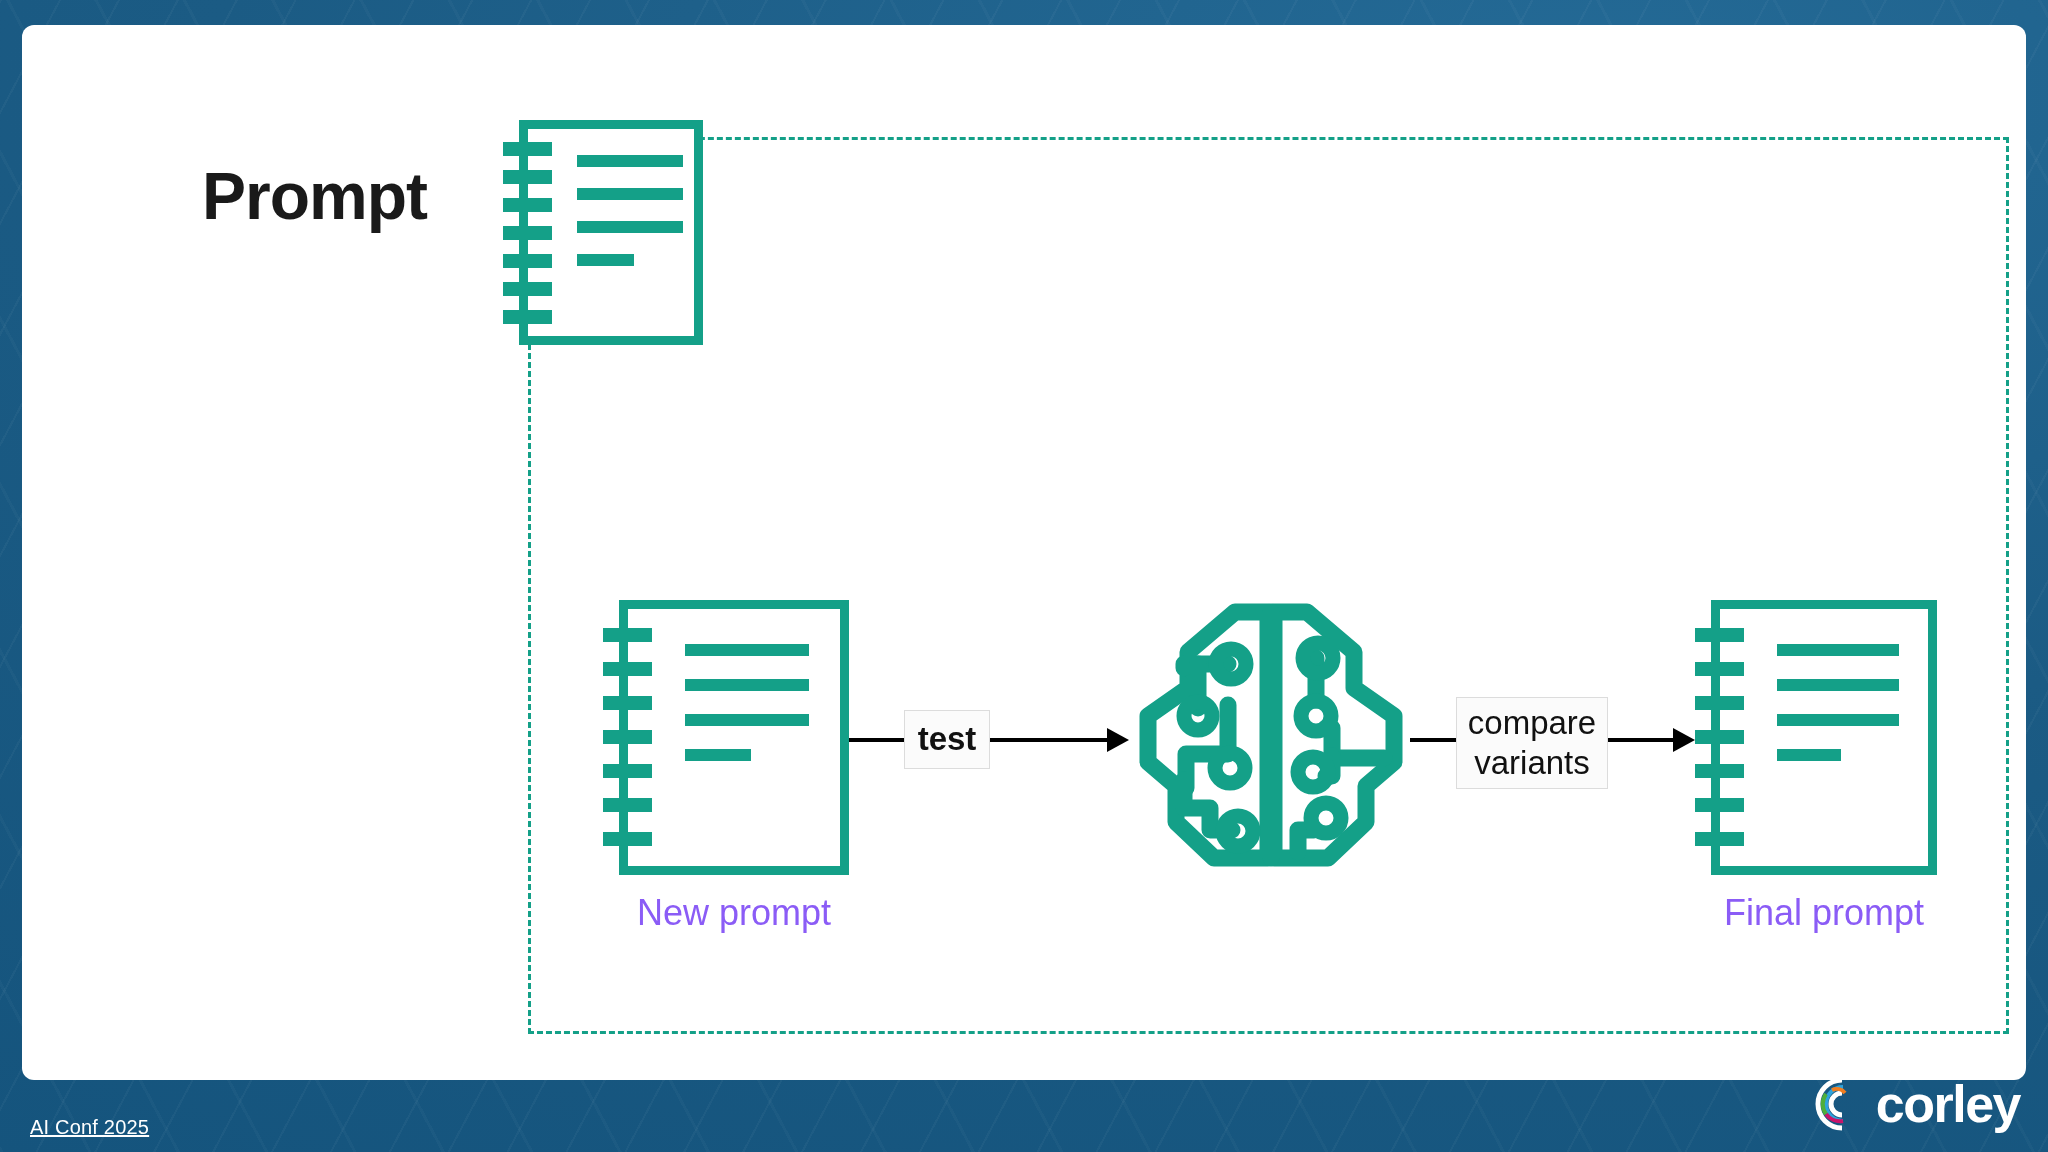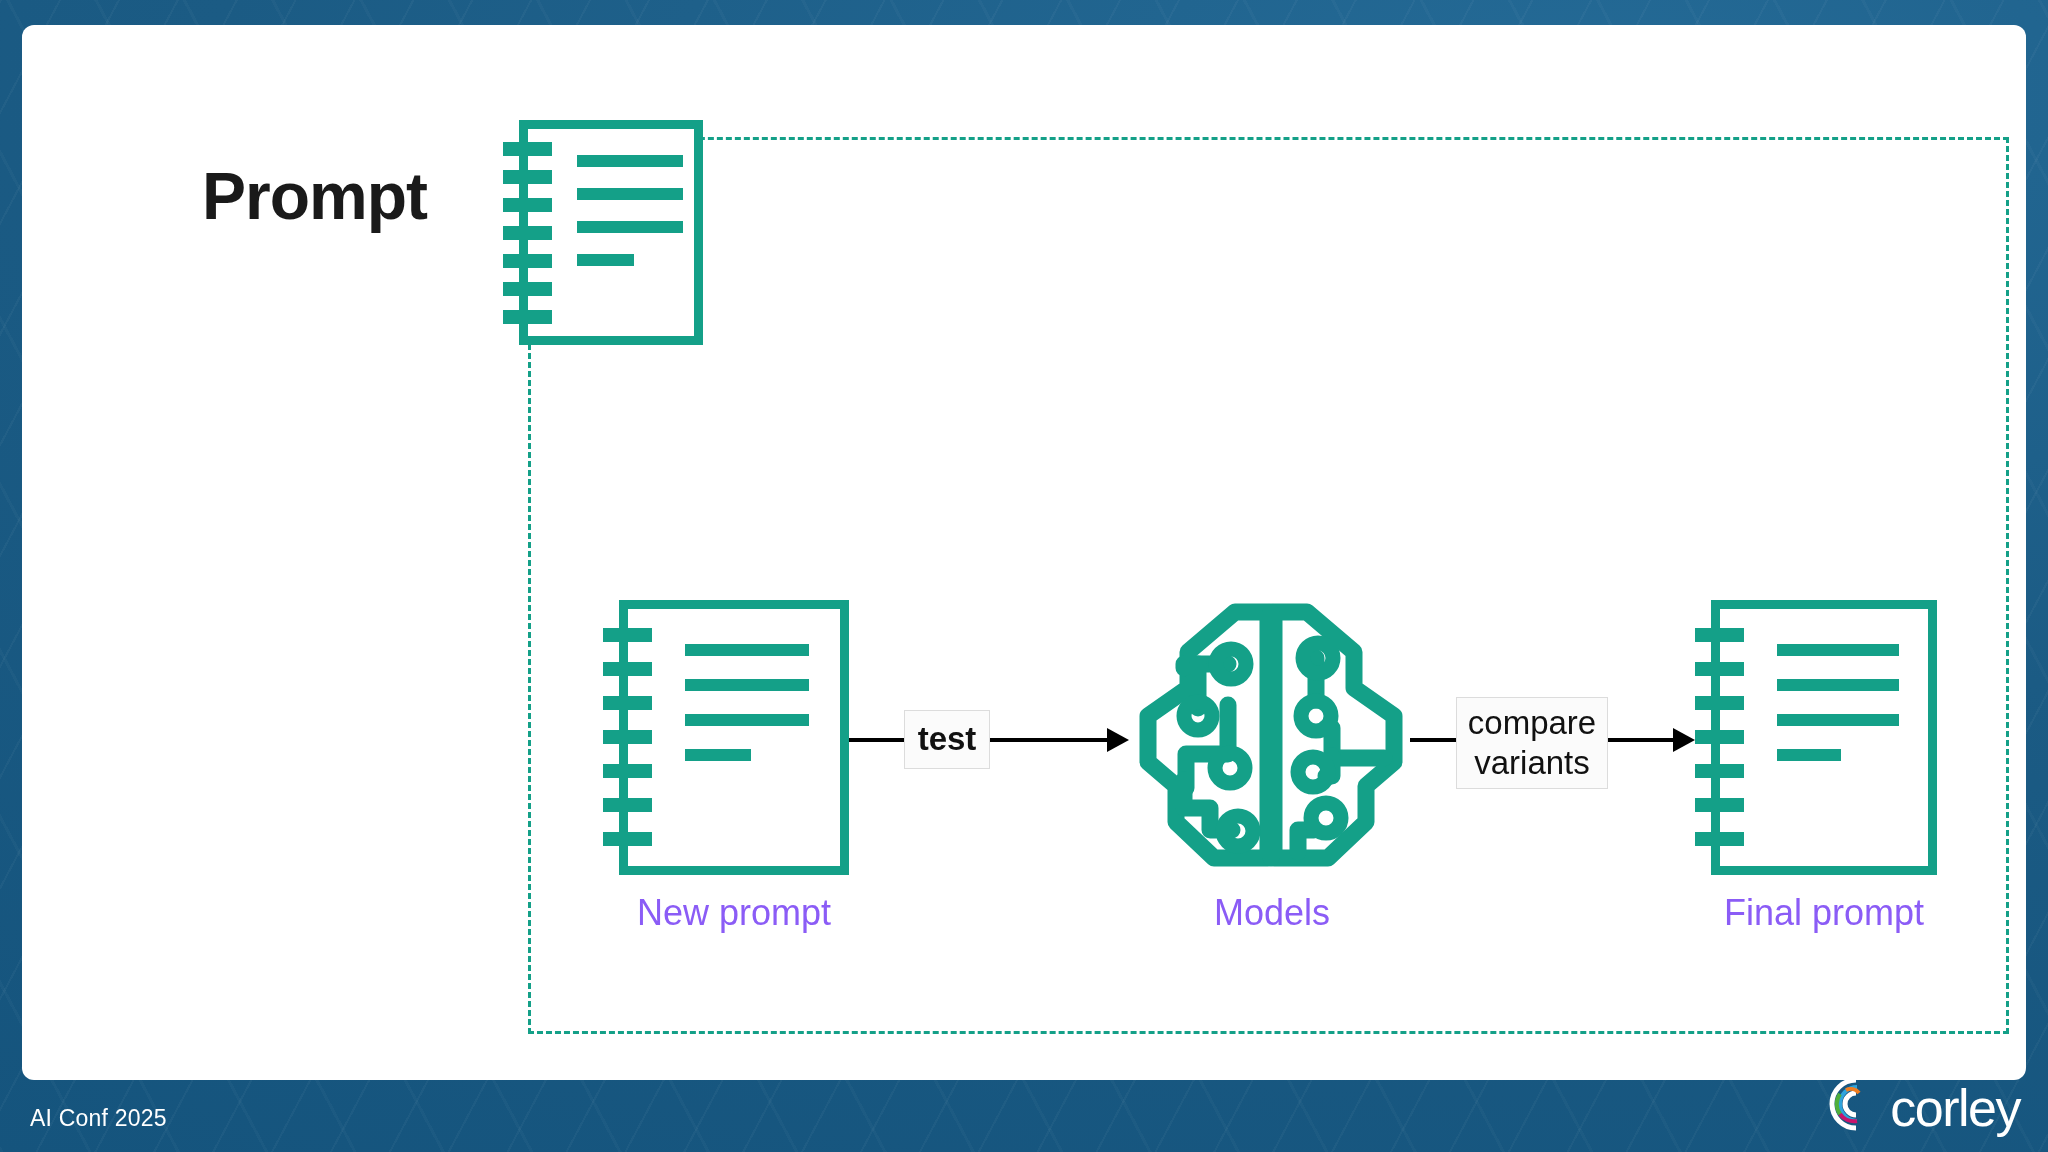--- a/index.html
+++ b/index.html
@@ -127,32 +127,34 @@
   
   .arrow-svg {
     position: absolute;
     overflow: visible;
   }
 
   
   #footer-text {
     position: absolute;
     left: 30px;
-    bottom: 20px;
+    bottom: 13px;
     color: #ffffff;
-    font-size: 23px;
+    font-size: 20px;
     letter-spacing: 0.2px;
+    text-decoration: underline;
   }
   #brand {
     position: absolute;
     right: 28px;
     bottom: 18px;
     display: flex;
-    align-items: flex-end;
+    align-items: center;
     gap: 4px;
+    font-weight: bold;
   }
   #brand-wordmark {
     color: #ffffff;
     font-size: 52px;
     letter-spacing: -1.5px;
     line-height: 1;
   }
 </style>
 </head>
 <body>
@@ -231,21 +233,20 @@
         <circle cx="70" cy="126" r="14"></circle>
         <circle cx="102" cy="178" r="15"></circle>
         <circle cx="110" cy="241" r="15"></circle>
         <circle cx="190" cy="68" r="15"></circle>
         <circle cx="188" cy="126" r="15"></circle>
         <circle cx="185" cy="182" r="15"></circle>
         <circle cx="198" cy="228" r="15"></circle>
       </g>
     </svg>
 
-    <div class="node-label" style="left:1020px; top:866px; width:460px;">Models</div>
 
     <svg class="arrow-svg" style="left:1388px; top:700px;" width="285" height="30" viewBox="0 0 285 30">
       <line x1="0" y1="15" x2="263" y2="15" stroke="#000000" stroke-width="4"></line>
       <polygon points="263,3 285,15 263,27" fill="#000000"></polygon>
     </svg>
 
     <div class="edge-label" style="left:1434px; top:664px; width:152px; height:92px; display:flex; align-items:center; justify-content:center;margin-top:8px;">compare
 variants</div>
 
     <div class="notebook" style="--teal:#14a088; --nbw:9px; --ringout:16px; --ringin:33px; --ringh:14px; --lineh:12px;

